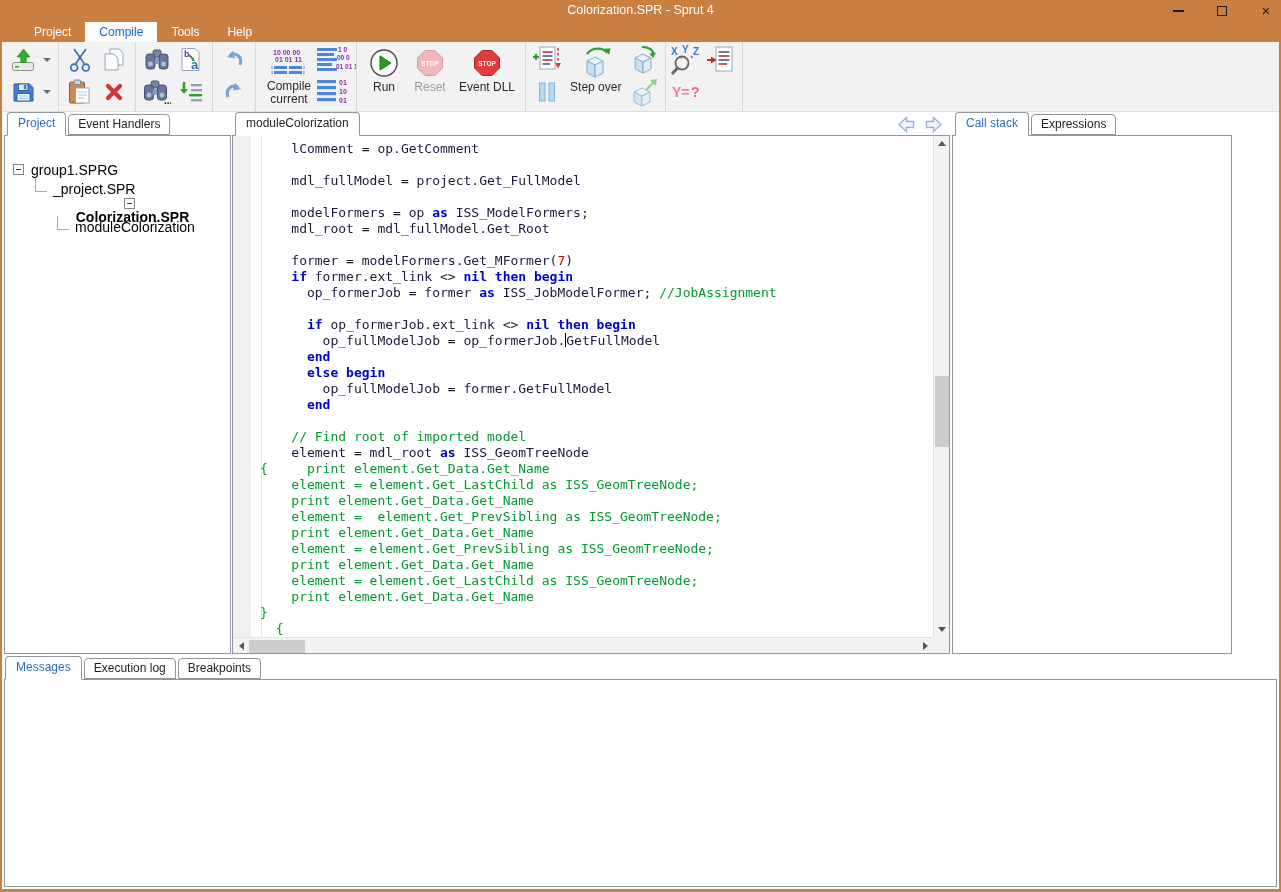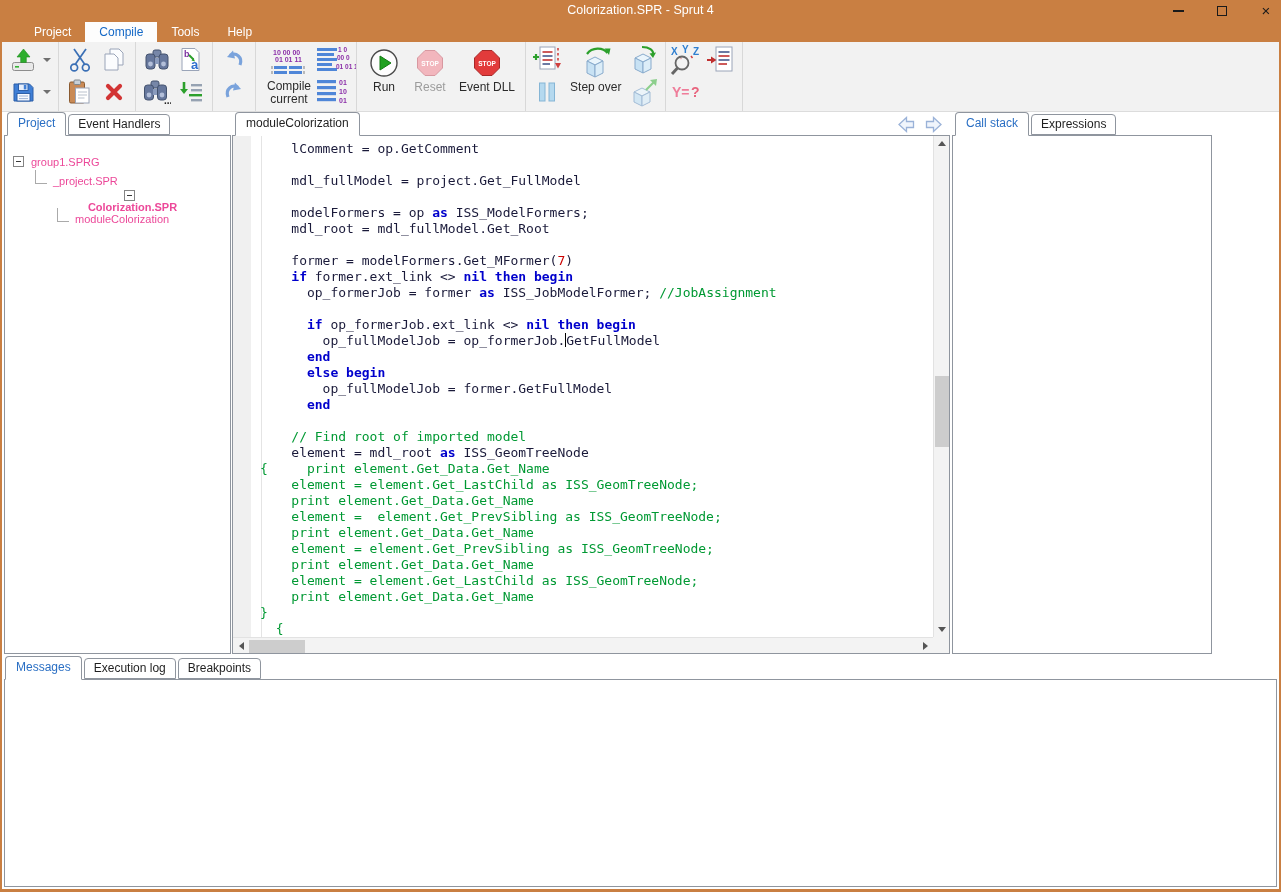--- a/index.html
+++ b/index.html
@@ -32,21 +32,21 @@
   .caret-down{ width:0; height:0; border-left:4px solid transparent; border-right:4px solid transparent; border-top:4px solid #707070; }
   
   .tabs{ display:flex; align-items:flex-end; gap:2px; padding-left:3px; height:22px; }
   .tab{ background:#ffffff; border:1px solid #8f959e; border-radius:4px 4px 0 0; font-size:12px; color:#1f1f1f;
         padding:2px 9px 3px 9px; position:relative; cursor:default; white-space:nowrap; }
   .tab.active{ padding:3px 10px 5px 10px; margin-bottom:-1px; border-bottom:1px solid #ffffff; z-index:3; }
   .tab.active.blue{ color:#2a6fc4; }
   .box{ background:#ffffff; border:1px solid #8f959e; position:relative; }
   .left-panel{ position:absolute; left:2px; top:113px; width:227px; height:541px; }
   .left-panel .box{ position:absolute; top:22px; left:0; right:0; bottom:0; }
-  .right-panel{ position:absolute; left:950px; top:113px; width:260px; height:541px; }
+  .right-panel{ position:absolute; left:950px; top:113px; width:280px; height:541px; }
   .right-panel .box{ position:absolute; top:22px; left:0; right:0; bottom:0; }
   .editor-panel{ position:absolute; left:230px; top:113px; width:718px; height:541px; }
   .tabs-row{ position:relative; height:22px; }
   .ed-nav{ position:absolute; right:6px; top:2px; display:flex; gap:8px; }
   .ed-nav span{ display:flex; }
   .editor-box{ position:absolute; top:22px; left:0; right:0; bottom:0; overflow:hidden; }
   .gutter{ position:absolute; left:0; top:0; bottom:16px; width:18px; background:#f0f0f0; }
   .gutter-line{ position:absolute; left:28px; top:0; bottom:16px; width:1px; background:#e4e4e4; }
   .code{ position:absolute; left:0; right:16px; top:0; bottom:16px; padding:5px 0 0 27px; overflow:hidden;
          font-family:"DejaVu Sans Mono", monospace; font-size:13px; line-height:16px; }
@@ -64,21 +64,21 @@
   .tri{ width:0; height:0; }
   .tri.up{ border-left:4px solid transparent; border-right:4px solid transparent; border-bottom:5px solid #555; }
   .tri.down{ border-left:4px solid transparent; border-right:4px solid transparent; border-top:5px solid #555; }
   .tri.left{ border-top:4px solid transparent; border-bottom:4px solid transparent; border-right:5px solid #555; }
   .tri.right{ border-top:4px solid transparent; border-bottom:4px solid transparent; border-left:5px solid #555; }
   .sthumb-v{ position:absolute; left:1px; width:14px; top:48%; height:14%; background:#cdcdcd; }
   .sthumb-h{ position:absolute; top:2px; height:13px; left:16px; width:56px; background:#cdcdcd; }
   .sarrow.hleft{ left:0; top:0; height:16px; }
   .sarrow.hright{ right:0; top:0; height:16px; }
   
-  .tree{ padding-top:16px; font-size:11px; color:#ec4899; }
+  .tree{ padding-top:24px; font-size:14px; color:#000000; }
   .tree-row{ height:19px; display:flex; align-items:center; }
   .tree-row.bold{ font-weight:bold;flex-direction:column; }
   .expander{ width:11px; height:11px; border:1px solid #848484; background:#fff; position:relative; margin-right:7px; flex:0 0 auto; }
   .expander::after{ content:""; position:absolute; left:2px; right:2px; top:4px; height:1px; background:#3a3a3a; }
   .elbow{ width:12px; height:14px; border-left:1px solid #aaaaaa; border-bottom:1px solid #aaaaaa; margin:-8px 6px 0 0; flex:0 0 auto; }
   
   .bottom-tabs{ position:absolute; left:0; top:657px; right:0; }
   .bottom-box{ position:absolute; left:2px; right:2px; top:679px; height:208px; }
   svg text{ font-family:"Liberation Sans", sans-serif; }
 </style>

